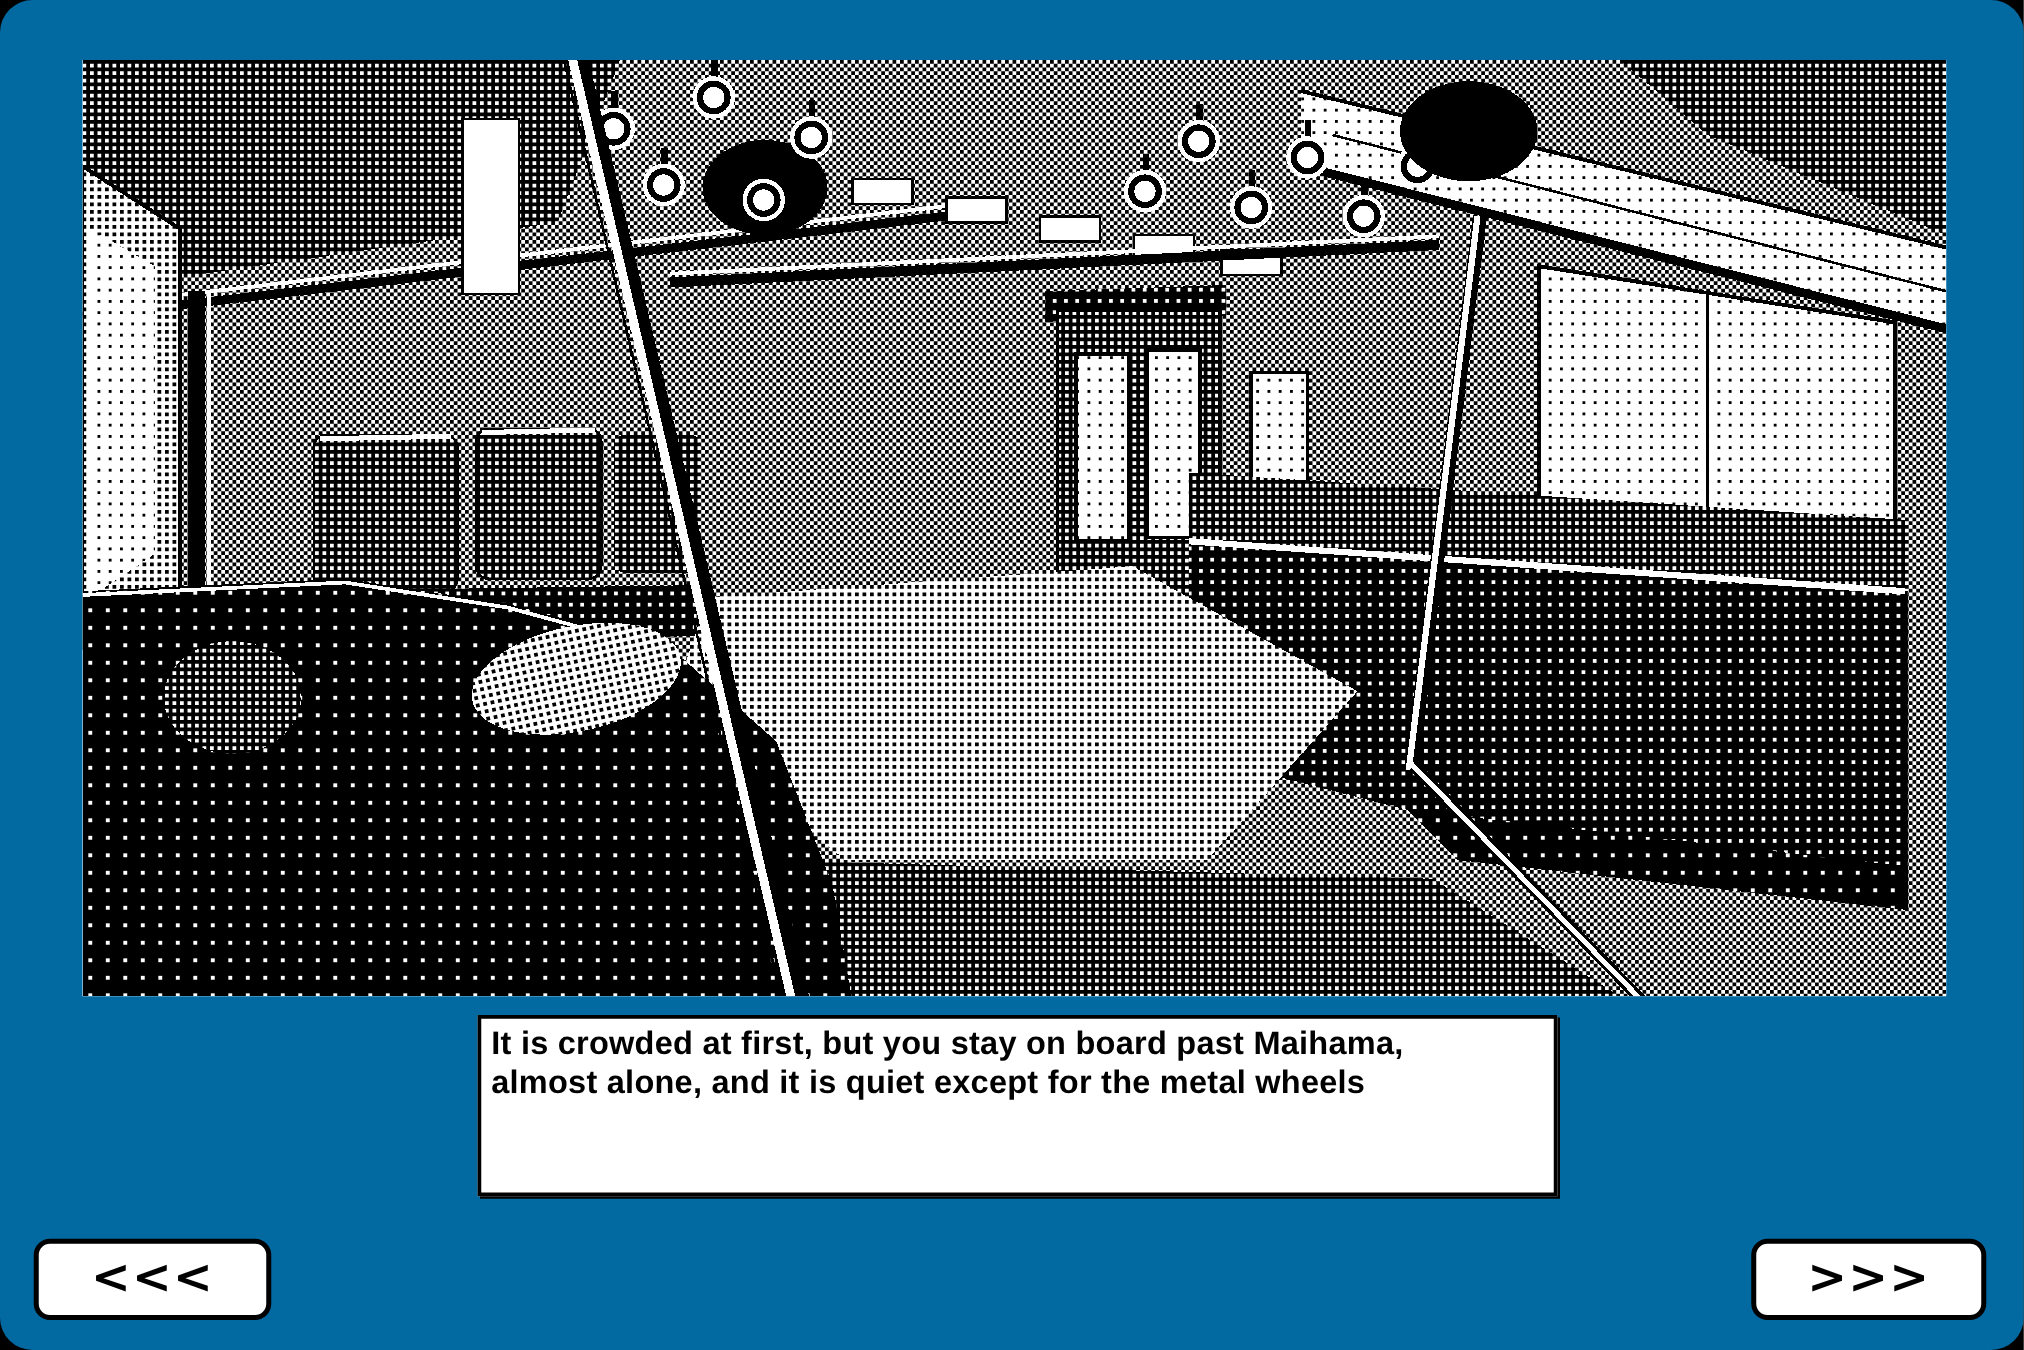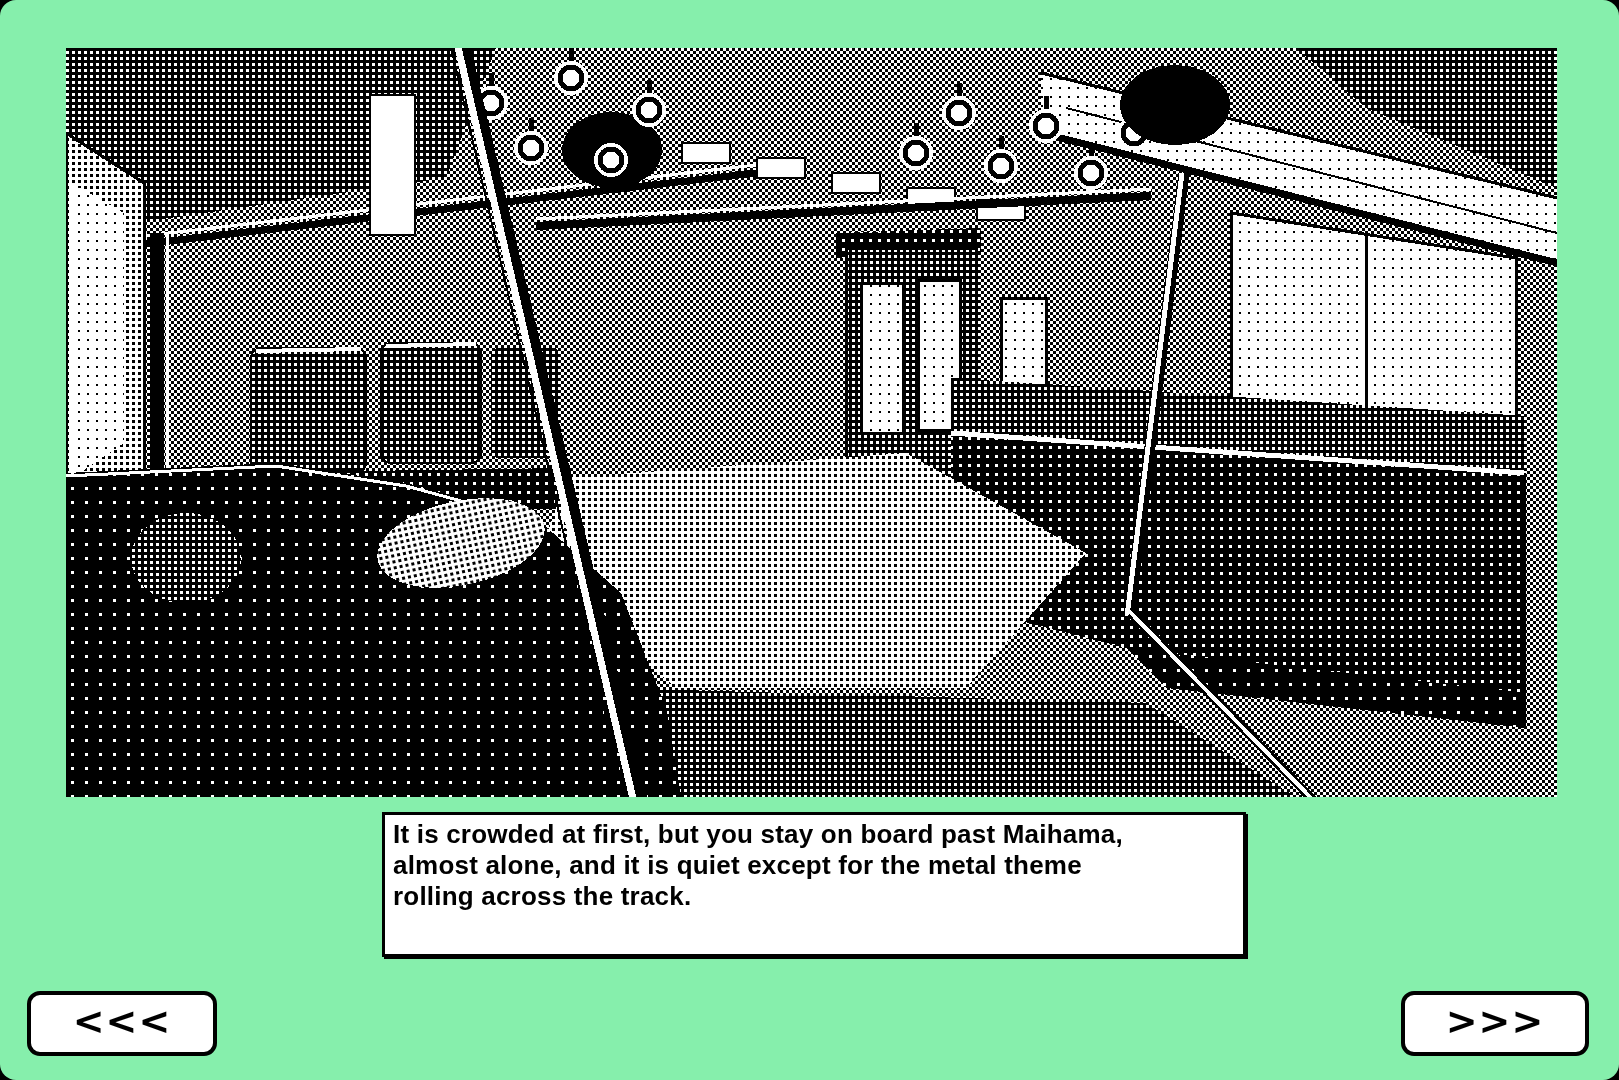--- a/index.html
+++ b/index.html
@@ -1,18 +1,18 @@
 <!DOCTYPE html>
 <html><head>
 <meta charset="utf-8">
 <style>
   html,body { margin:0; padding:0; background:#000; }
   .screen {
     position:absolute; left:0; top:0; width:1619px; height:1080px;
-    background:#86efac; border-radius:16px; overflow:hidden;
+    background:#0369a1; border-radius:26px; overflow:hidden;
     font-family:"Liberation Sans", sans-serif;
   }
   .photo {
     position:absolute; left:66px; top:48px; width:1491px; height:749px;
     overflow:hidden; background:#fff;
   }
   .photo svg { display:block; }
   .textbox {
     position:absolute; left:382px; top:812px; width:864px; height:145px;
     box-sizing:border-box; background:#fff;
@@ -179,20 +179,19 @@
       <g>
         <line x1="396" y1="-5" x2="575" y2="755" stroke="#000" stroke-width="15"></line>
         <line x1="391" y1="-5" x2="568" y2="755" stroke="#fff" stroke-width="7"></line>
         <line x1="384" y1="-5" x2="560" y2="755" stroke="#000" stroke-width="2"></line>
       </g>
     </svg>
   </div>
 
   <div class="textbox">
     <div class="textline">It is crowded at first, but you stay on board past Maihama,</div>
-    <div class="textline">almost alone, and it is quiet except for the metal theme</div>
-    <div class="textline">rolling across the track.</div>
+    <div class="textline">almost alone, and it is quiet except for the metal wheels</div>
   </div>
 
   <div class="navbtn navbtn-back">&lt;&lt;&lt;</div>
   <div class="navbtn navbtn-fwd">&gt;&gt;&gt;</div>
 
 </div>
 
 </body></html>

